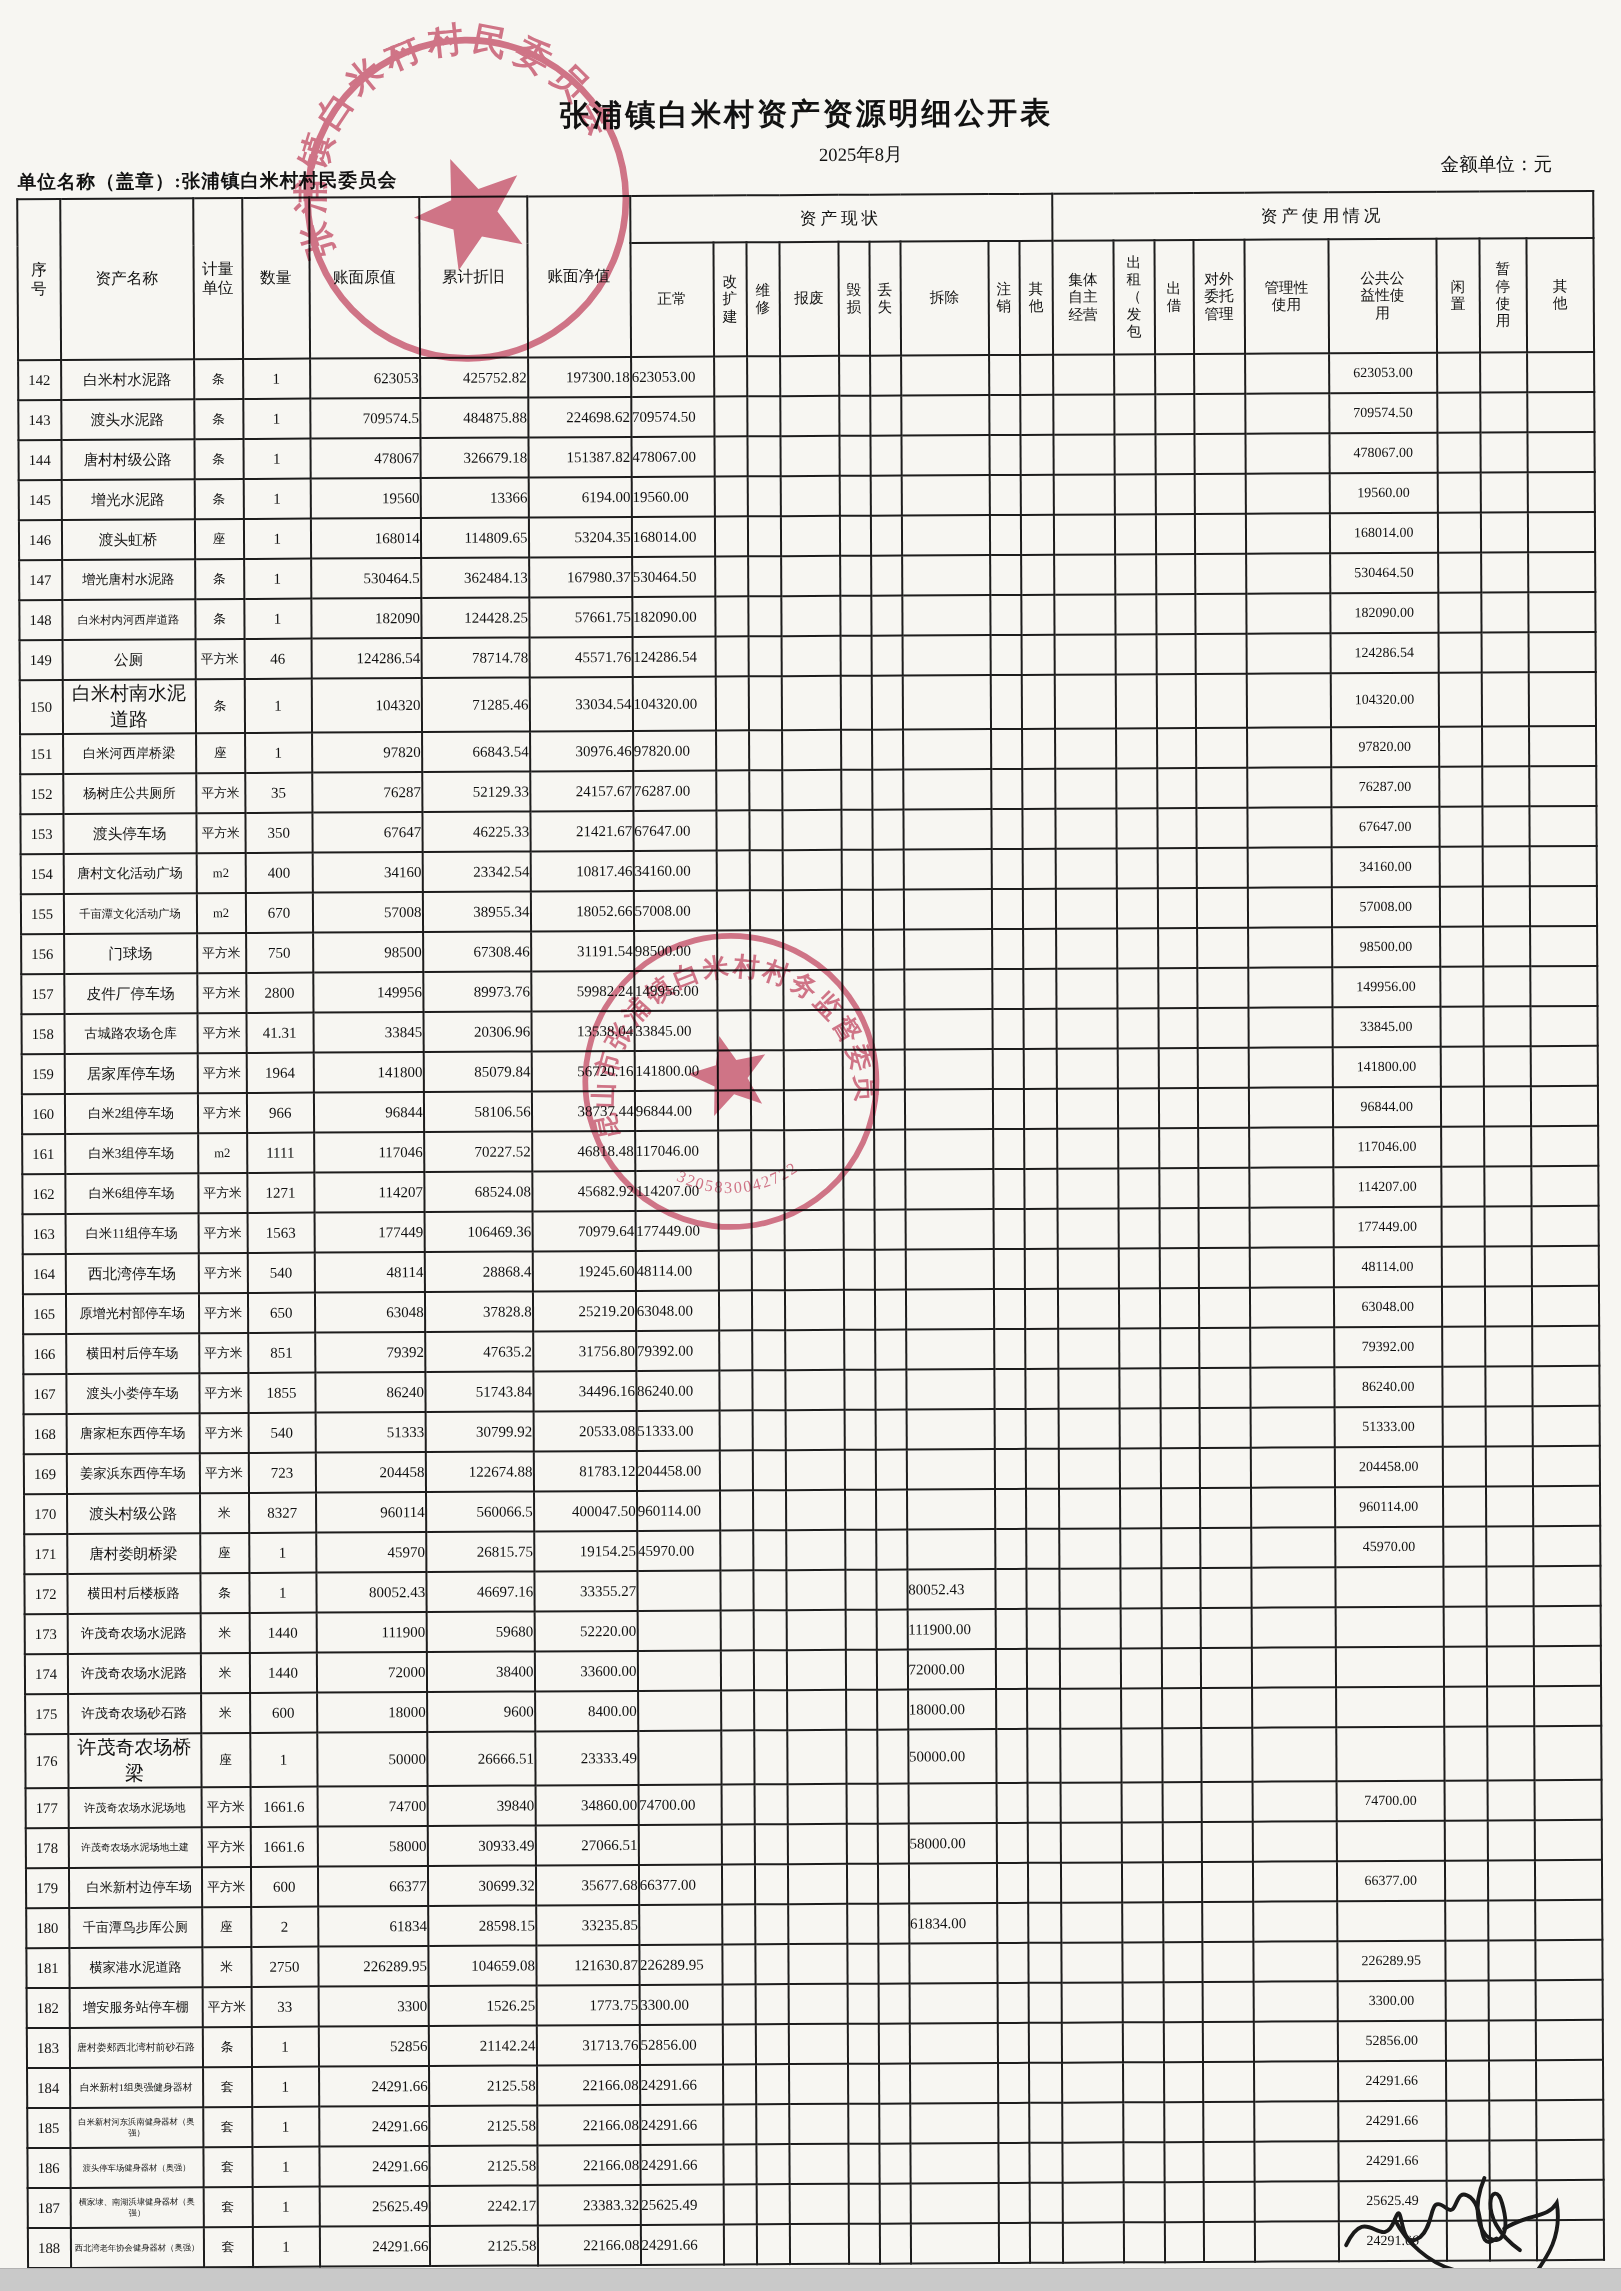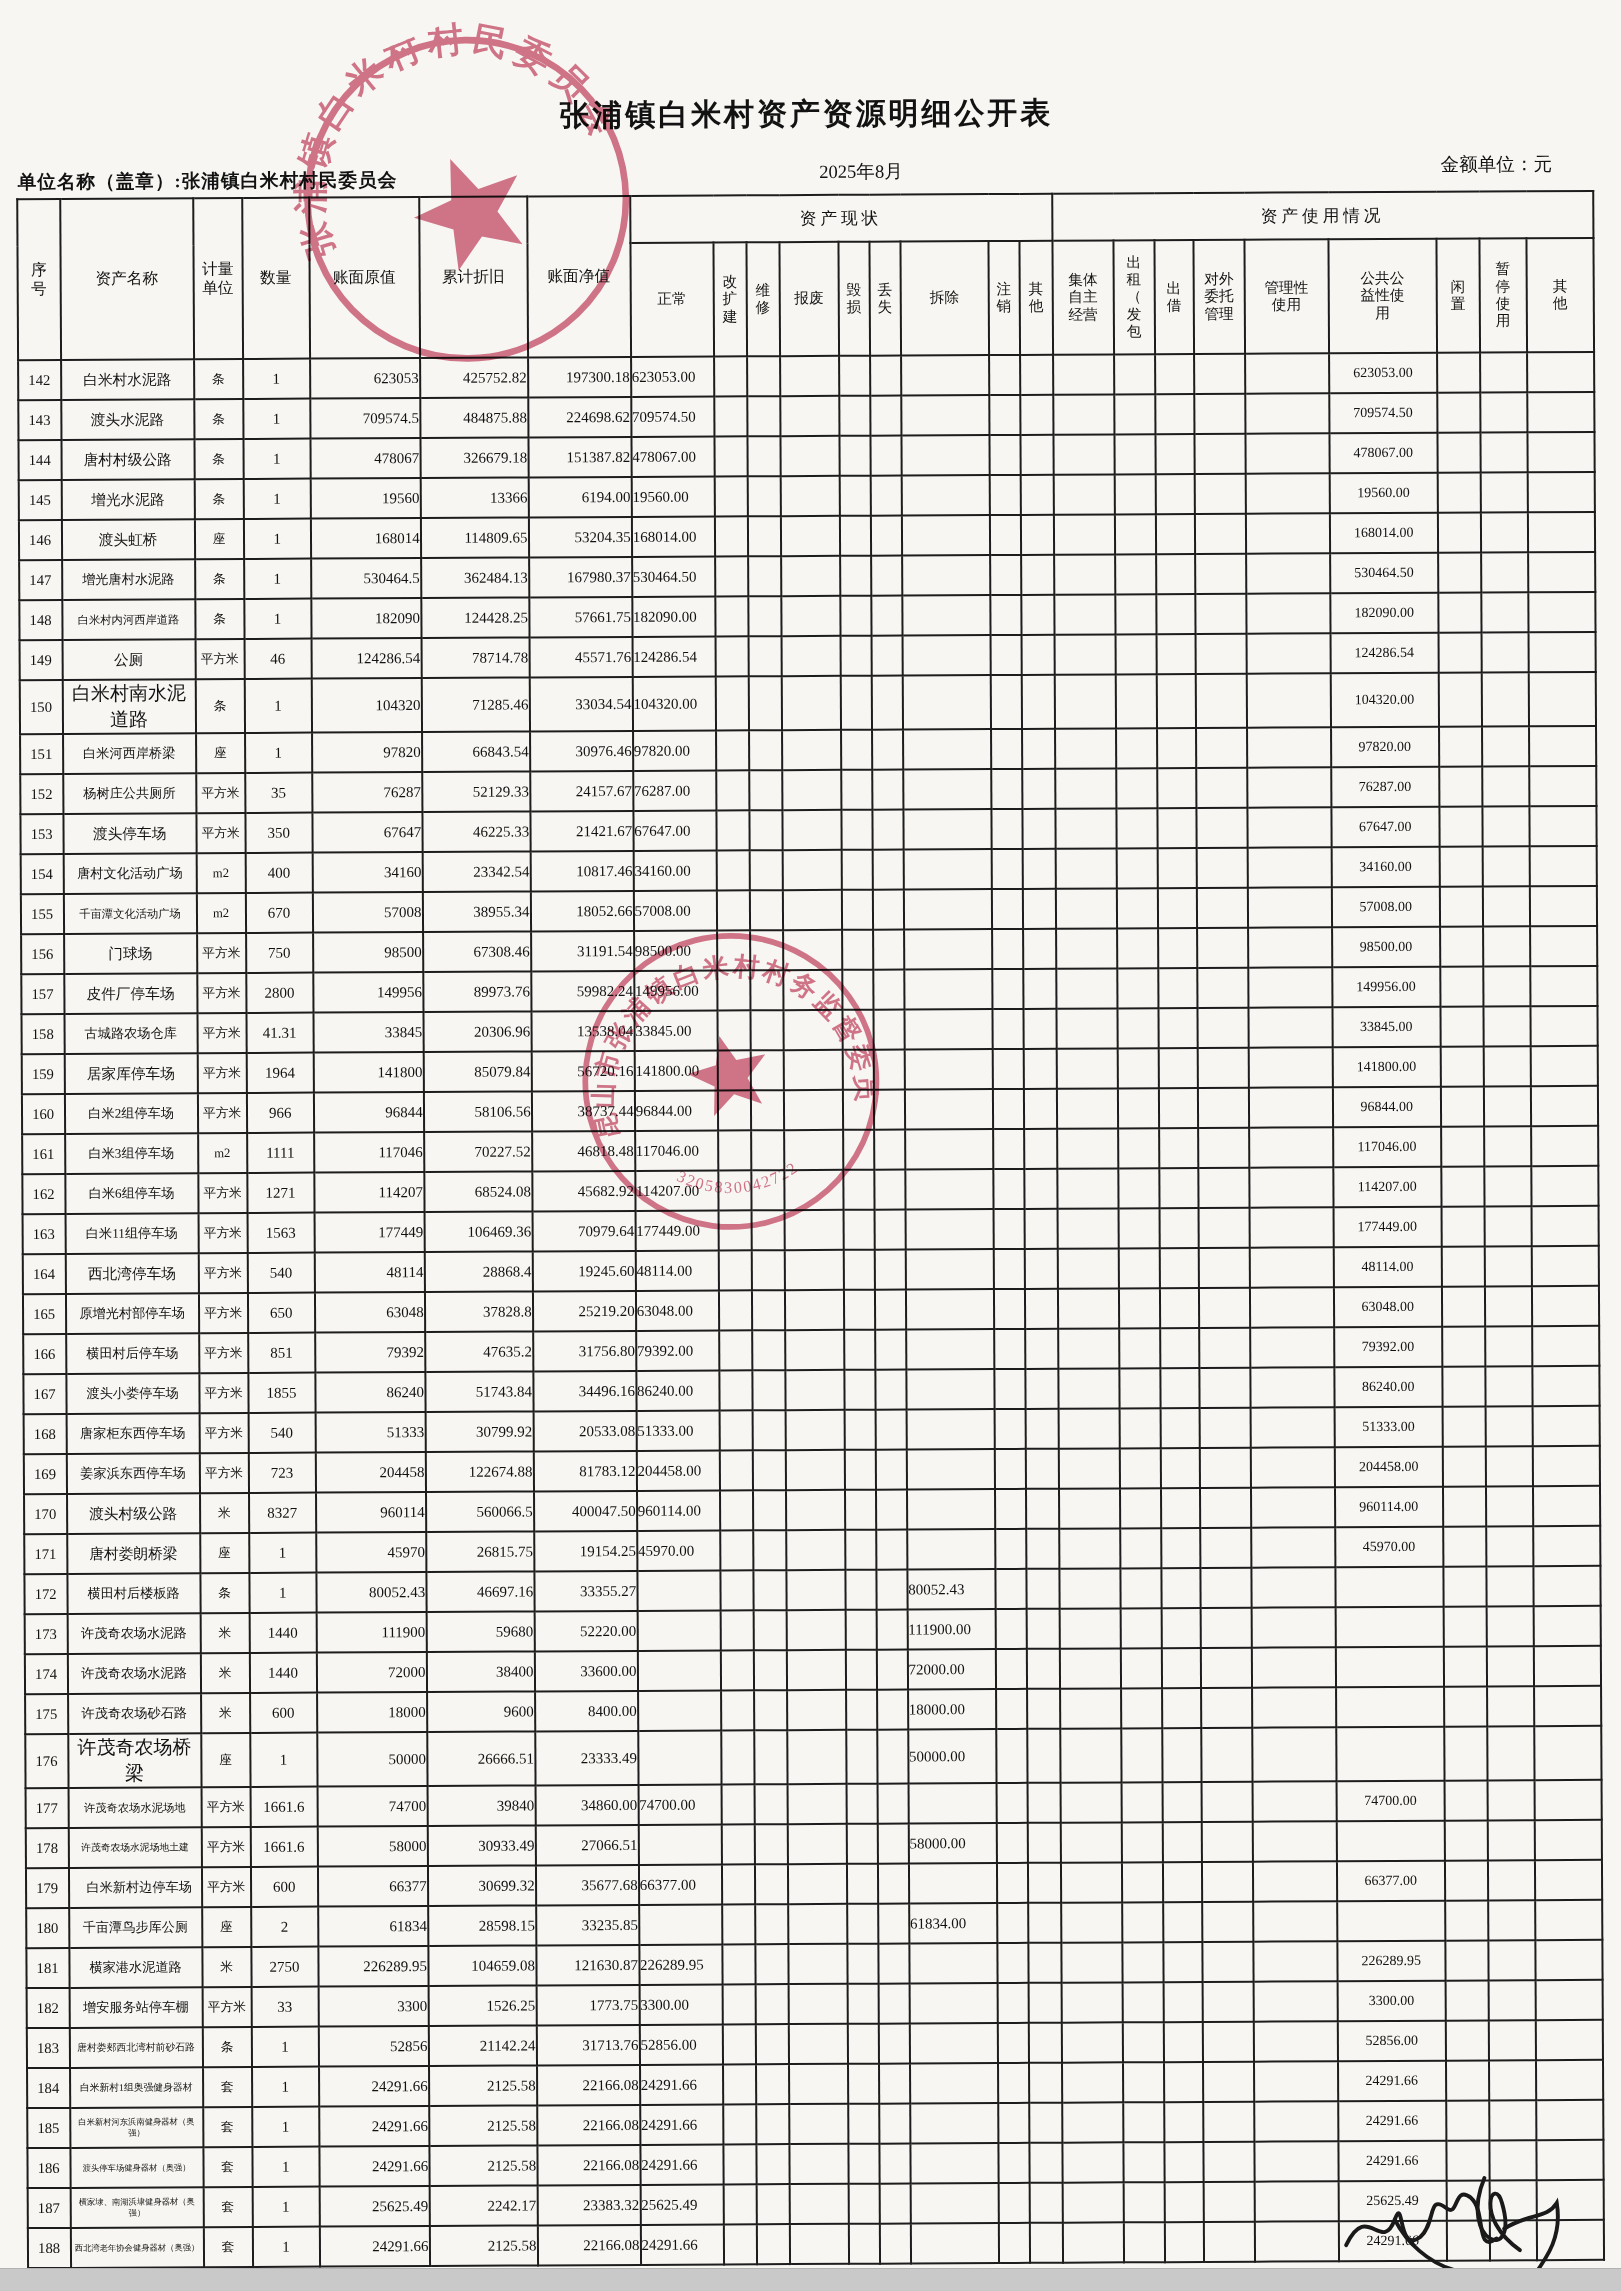--- a/index.html
+++ b/index.html
@@ -2,21 +2,21 @@
 <html><head>
 <meta charset="utf-8">
 <style>
   html,body{margin:0;padding:0;background:#8e8e8e;}
   .page{position:relative;width:1621px;height:2292px;margin:0 auto;background:#f7f6f2;overflow:hidden;
         font-family:"Liberation Serif","DejaVu Serif",serif;color:#121212;}
   .content{position:absolute;left:0;top:0;width:100%;height:100%;transform:rotate(-0.3deg);transform-origin:50% 40%;}
   .title{position:absolute;top:94px;left:0;width:100%;text-align:center;
          font-size:30px;font-weight:bold;letter-spacing:2.9px;}
   .meta-unit{position:absolute;top:165px;left:21.6px;font-size:18.6px;font-weight:bold;letter-spacing:1px;}
-  .meta-period{position:absolute;top:159px;left:823px;font-size:18.6px;}
+  .meta-period{position:absolute;top:142px;left:823px;font-size:18.6px;}
   .meta-amount{position:absolute;top:155px;right:65px;font-size:18.6px;}
   table.assets{position:absolute;left:19.6px;top:194px;width:1578px;border-collapse:collapse;table-layout:fixed;}
   table.assets th,table.assets td{border:2px solid #1d1d1d;padding:0;overflow:hidden;vertical-align:middle;}
   table.assets thead th{font-weight:400;white-space:pre-line;line-height:1.18;font-size:15.7px;text-align:center;}
   #hrow1{height:47px;}
   #hrow1 th.group{font-size:16.7px;letter-spacing:3.9px;}
   #hrow2{height:114px;}
   #hrow2 th{font-size:14.7px;}
   tbody tr{height:40px;}
   tbody td{font-size:15px;}

